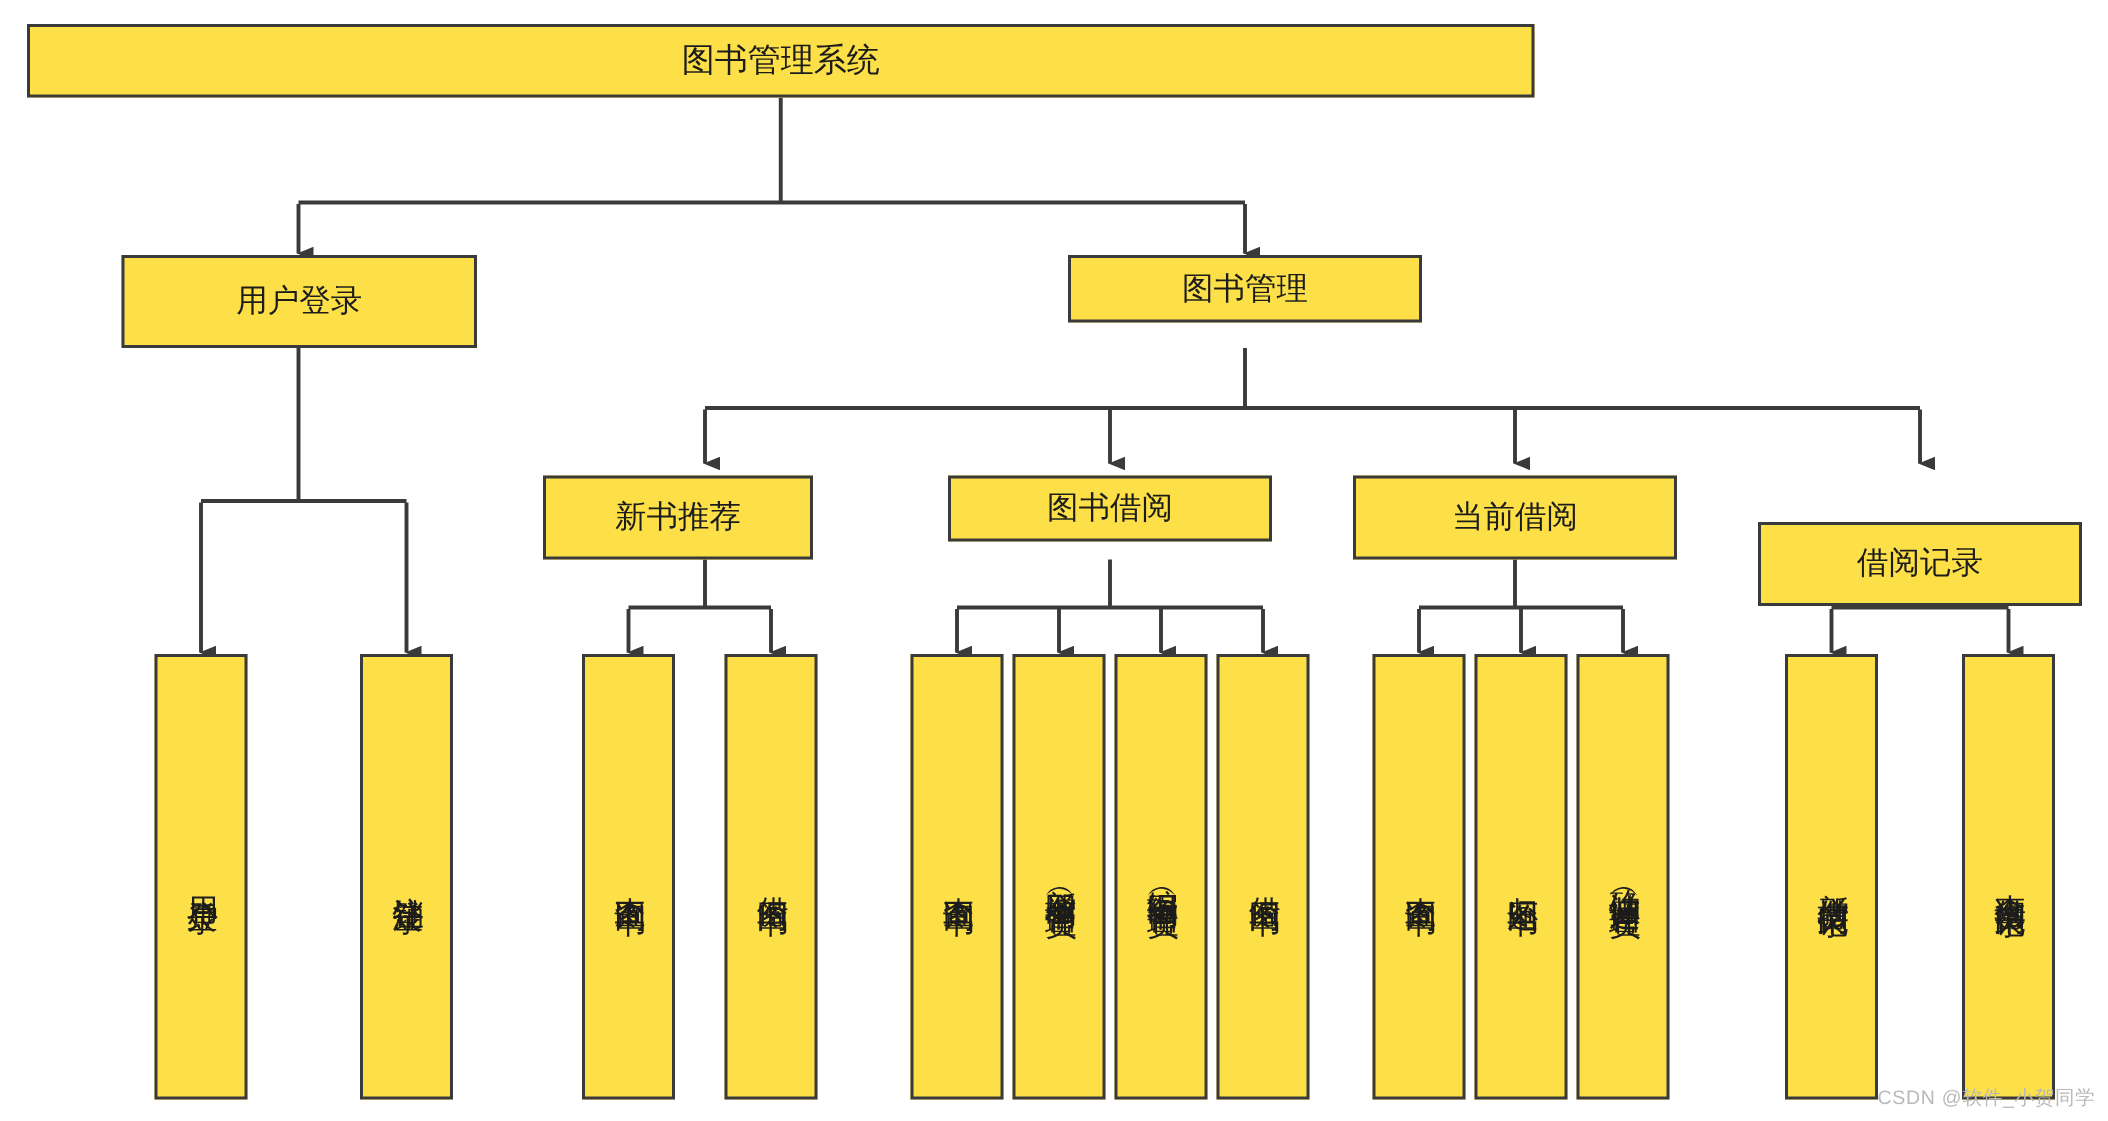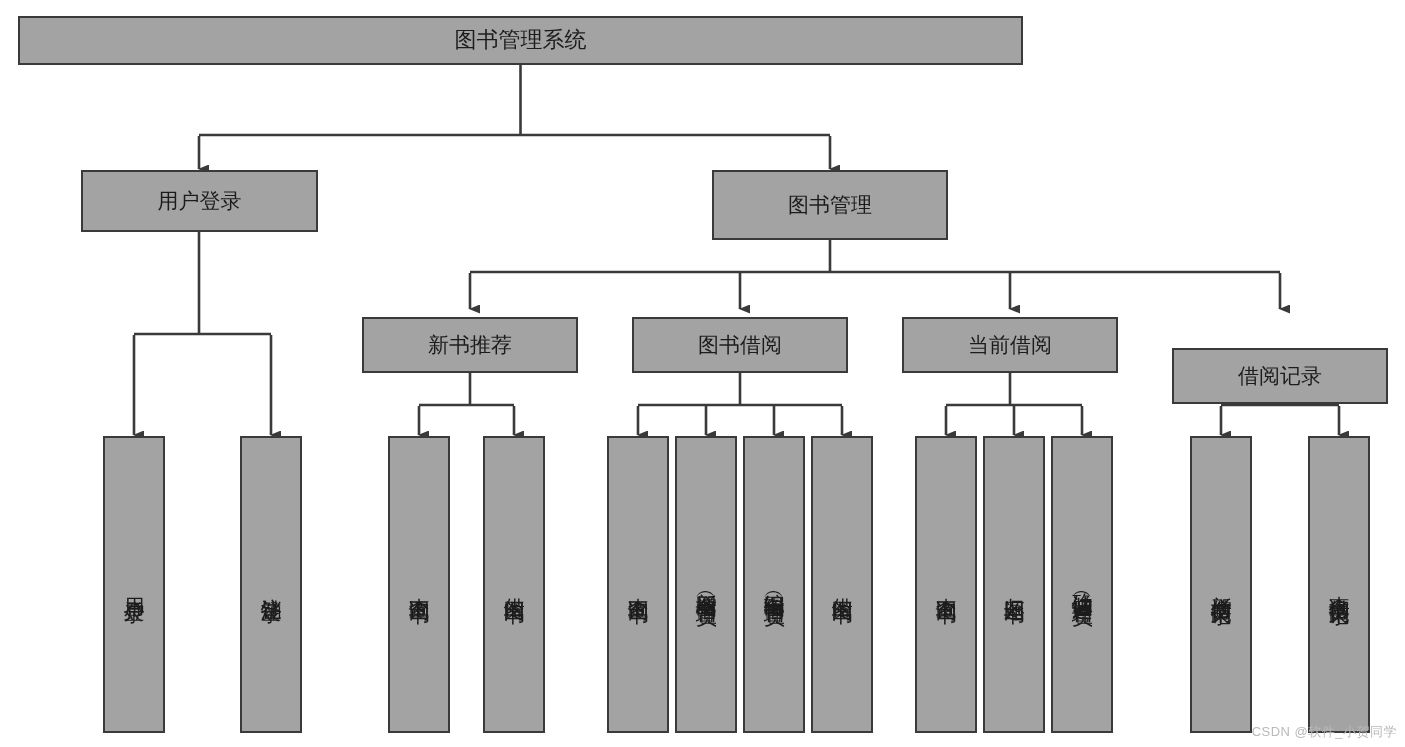--- a/index.html
+++ b/index.html
@@ -26,21 +26,21 @@
     position: absolute;
     left: 0;
     top: 0;
     width: 1405px;
     height: 747px;
     pointer-events: none;
   }
   .node {
     position: absolute;
     box-sizing: border-box;
-    background: #a3a3a3;
+    background: #fde047;
     border: 2px solid #3a3a3a;
     display: flex;
     align-items: center;
     justify-content: center;
     color: #1c1c1c;
   }
   .node .label {
     line-height: 1.22;
     text-align: center;
     white-space: nowrap;
@@ -132,28 +132,28 @@
     </g>
   </svg>
 
   <div class="node root horiz" style="left:18px; top:16px; width:1005px; height:49px;">
     <span class="label">图书管理系统</span>
   </div>
 
   <div class="node horiz" style="left:81px; top:170px; width:237px; height:62px;">
     <span class="label">用户登录</span>
   </div>
-  <div class="node horiz" style="left:712px; top:170px; width:236px; height:70px;align-items:center;">
+  <div class="node horiz" style="left:712px; top:170px; width:236px; height:45px;align-items:center;">
     <span class="label">图书管理</span>
   </div>
 
-  <div class="node horiz" style="left:362px; top:317px; width:216px; height:56px;">
+  <div class="node horiz" style="left:362px; top:317px; width:180px; height:56px;">
     <span class="label">新书推荐</span>
   </div>
-  <div class="node horiz" style="left:632px; top:317px; width:216px; height:56px;">
+  <div class="node horiz" style="left:632px; top:317px; width:216px; height:44px;">
     <span class="label">图书借阅</span>
   </div>
   <div class="node horiz" style="left:902px; top:317px; width:216px; height:56px;">
     <span class="label">当前借阅</span>
   </div>
   <div class="node horiz" style="left:1172px; top:317px; width:216px; height:56px;margin-top:31px;">
     <span class="label">借阅记录</span>
   </div>
 
   <div class="node vert" style="left:103px; top:436px; width:62px; height:297px;">

